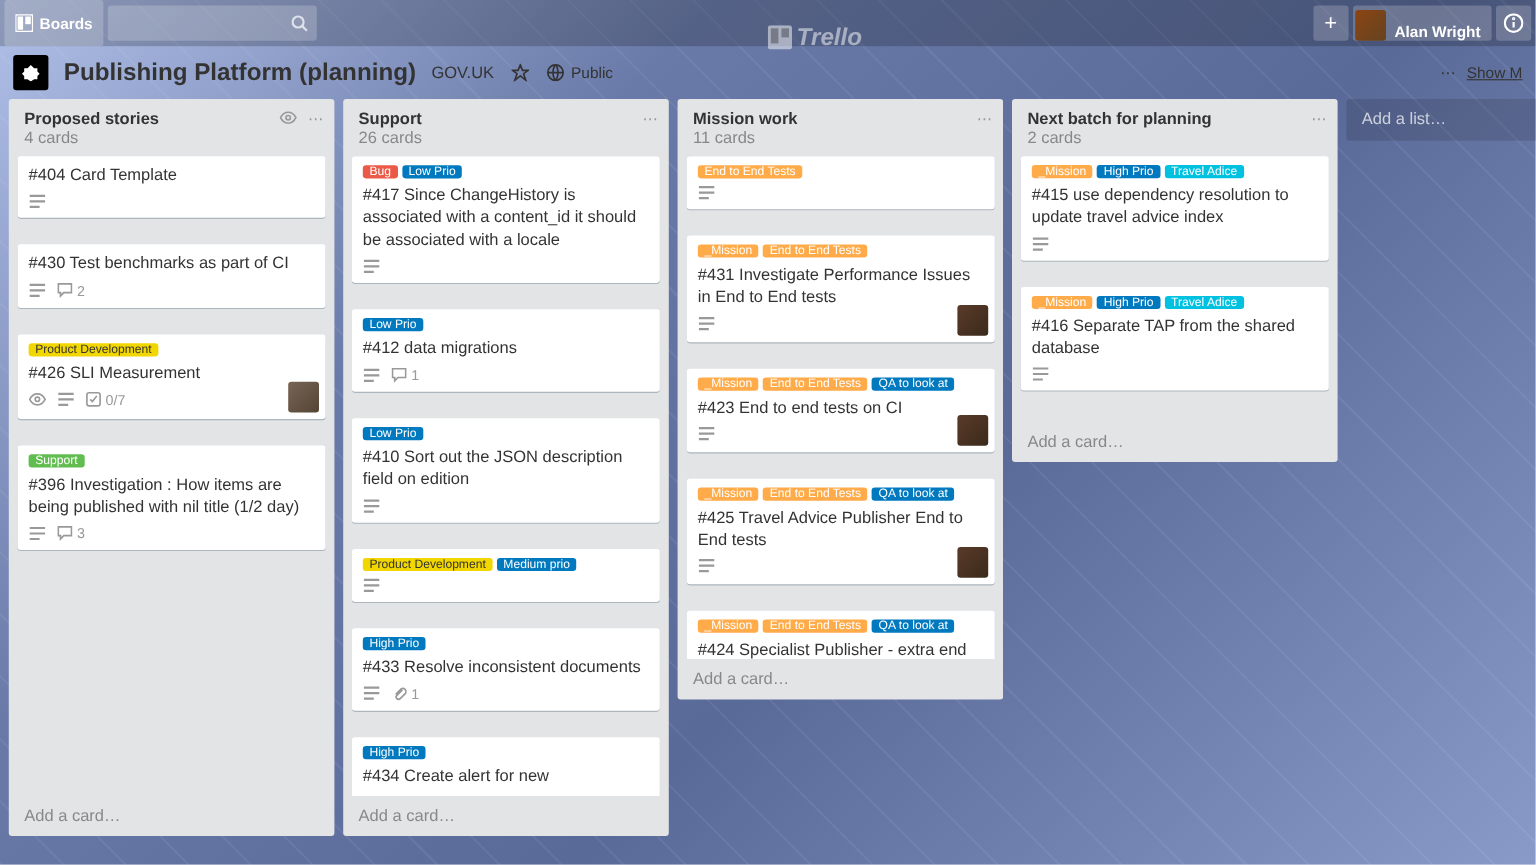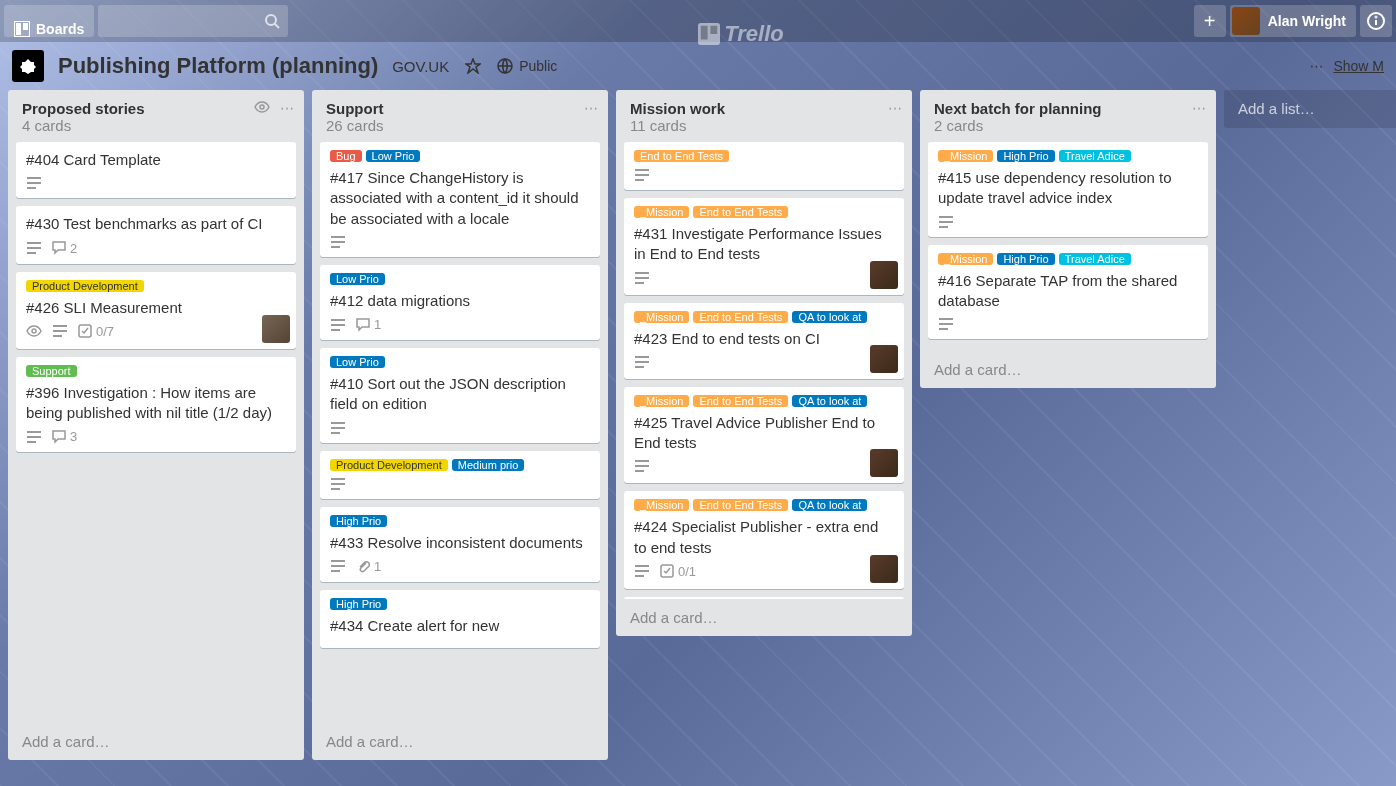--- a/index.html
+++ b/index.html
@@ -30,24 +30,24 @@
 .header-center {
   flex: 1;
   display: flex;
   justify-content: center;
   align-items: center;
   margin-top: 25px;
 }
 .header-btn {
   background: rgba(255,255,255,0.2);
   border-radius: 3px;
-  height: 32px;
-  display: flex;
-  align-items: flex-end;
-  padding: 0 10px;
+  height: 42px;
+  display: flex;
+  align-items: flex-start;
+  padding: 13px 10px;
   color: #fff;
   font-weight: 700;
   cursor: pointer;
 }
 .boards-btn svg { margin-right: 6px; }
 .search-box {
   background: rgba(255,255,255,0.2);
   border-radius: 3px;
   height: 32px;
   width: 190px;
@@ -63,21 +63,21 @@
   font-size: 22px;
   font-weight: 700;
   gap: 4px;
   font-style: italic;
 }
 .user-btn {
   background: rgba(255,255,255,0.2);
   border-radius: 3px;
   height: 32px;
   display: flex;
-  align-items: center;
+  align-items: flex-end;
   padding: 0 10px 0 2px;
   color: #fff;
   font-weight: 700;
   cursor: pointer;
   gap: 8px;
 }
 .avatar { width: 28px; height: 28px; border-radius: 3px; background: linear-gradient(135deg,#8B4513,#654321); }
 .icon-btn {
   background: rgba(255,255,255,0.2);
   border-radius: 3px;
@@ -142,21 +142,21 @@
 }
 .list-title { font-weight: 700; font-size: 15px; color: #333; }
 .list-count { font-weight: 400; font-size: 15px; color: #888; }
 .list-header-icons { display: flex; gap: 10px; color: #999; font-size: 12px; align-items:center; }
 .list-cards { padding: 4px 8px; overflow-y: auto; flex: 1; }
 .card {
   background: #fff;
   border-radius: 3px;
   box-shadow: 0 1px 0 rgba(9,45,66,0.25);
   padding: 8px 10px;
-  margin-bottom: 8px;
+  margin-bottom: 24px;
   cursor: pointer;
   position: relative;
 }
 .card-labels { display: flex; gap: 4px; flex-wrap: wrap; margin-bottom: 6px; }
 .label {
   font-size: 11px;
   font-weight: 400;
   color: #fff;
   padding: 0 6px;
   border-radius: 3px;

